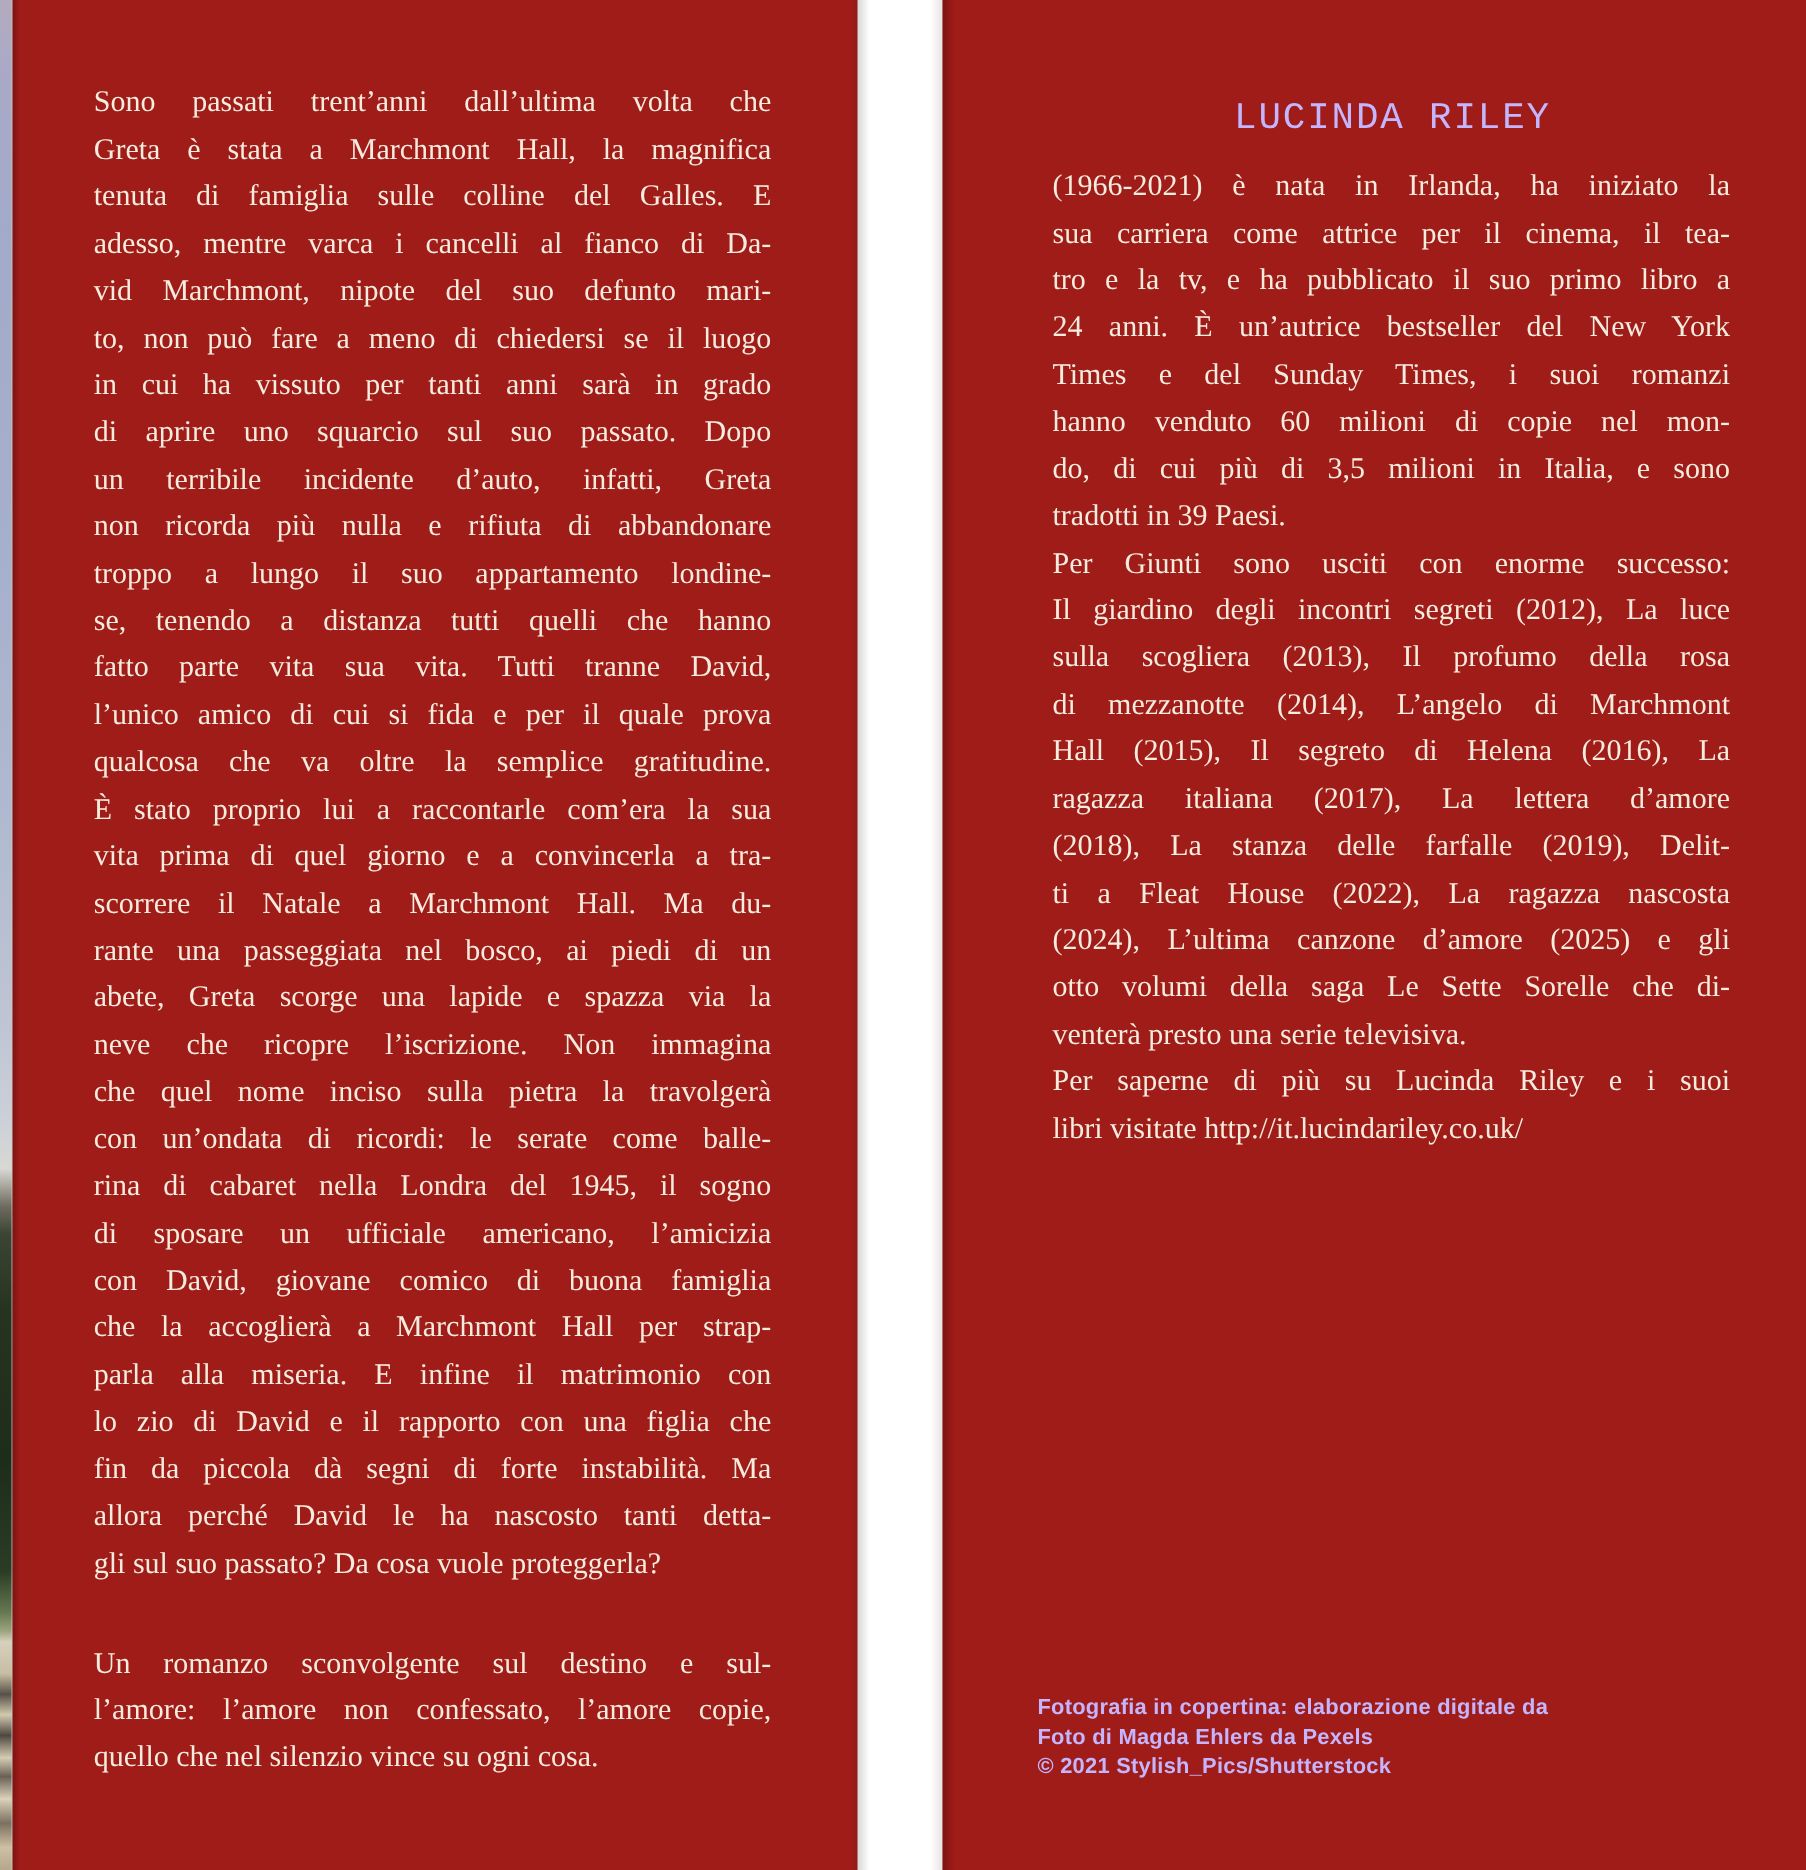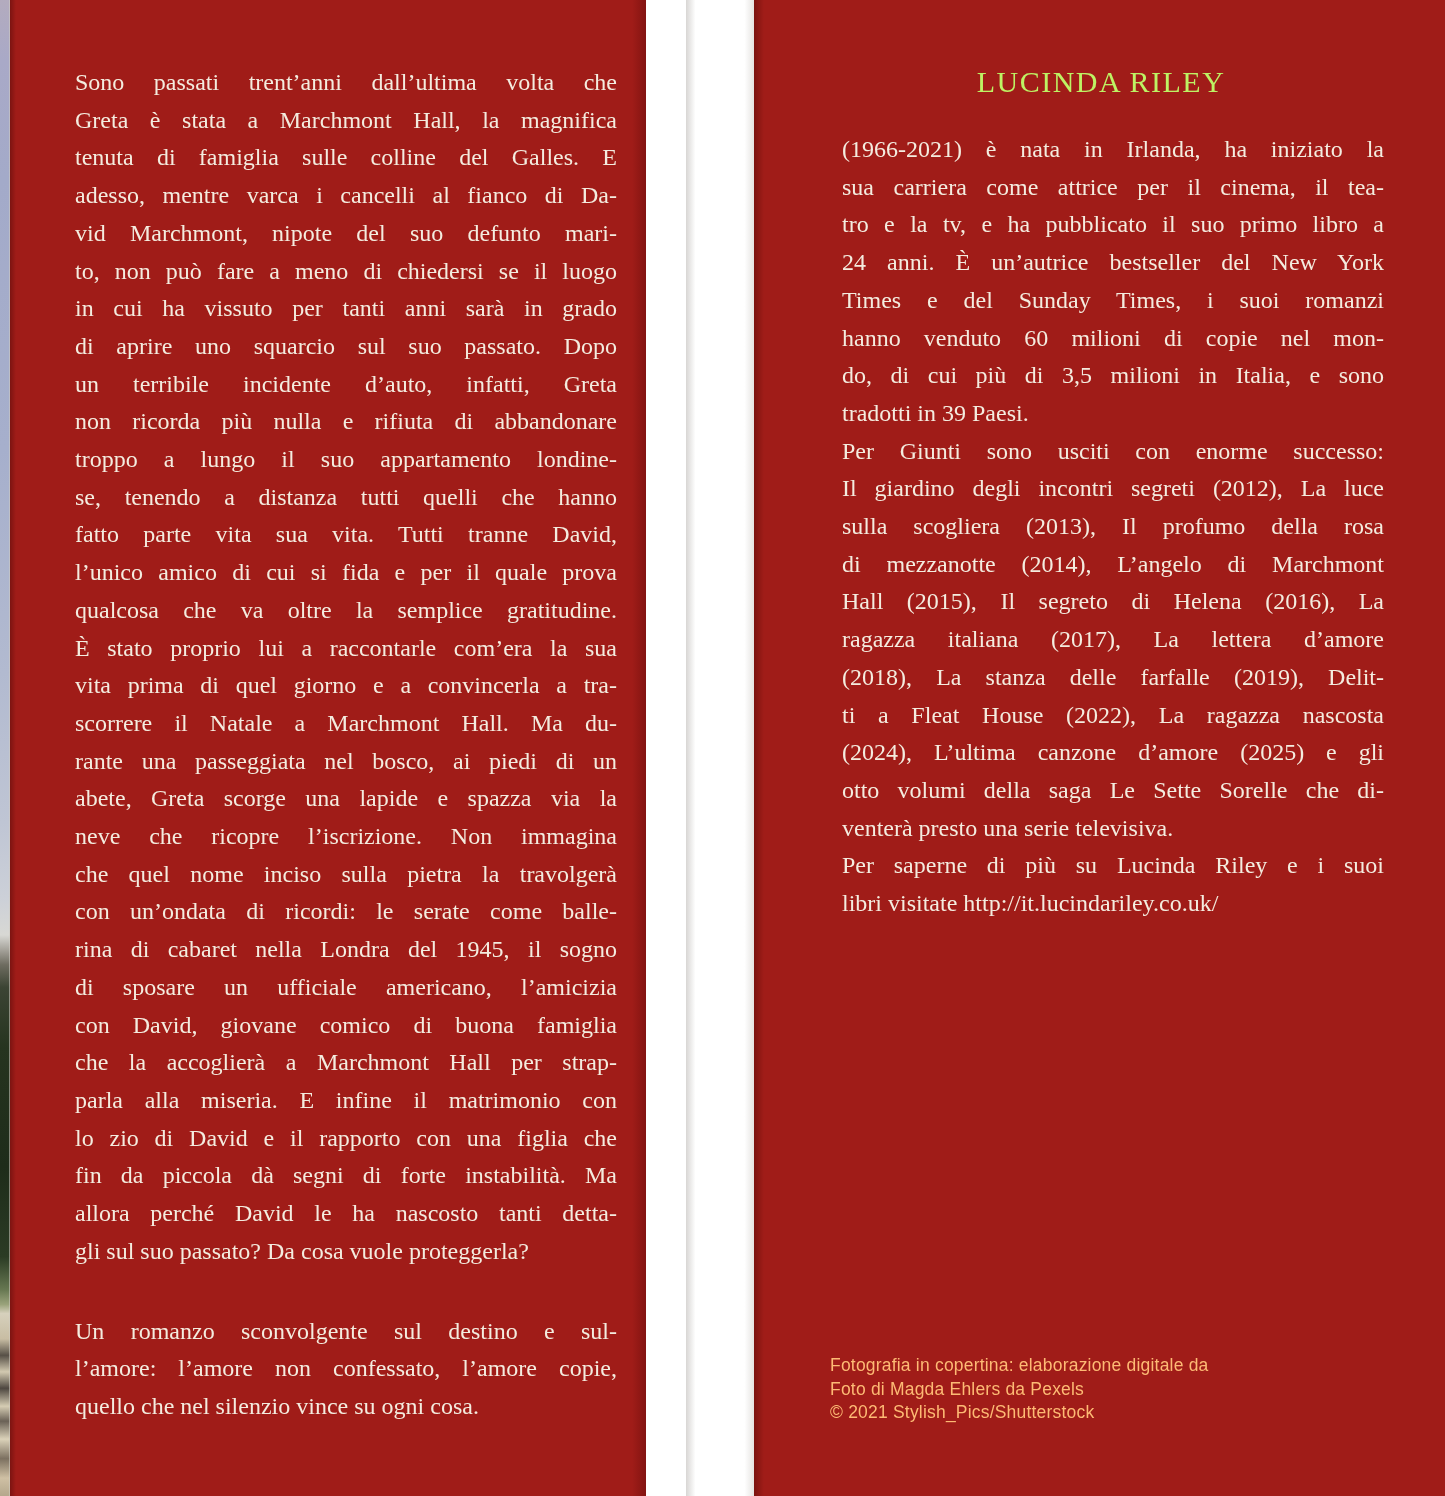--- a/index.html
+++ b/index.html
@@ -38,21 +38,21 @@
       #6a6156 95%,
       #dbd2b9 96.2%,
       #7c7060 97.5%,
       #cfc0a4 98.8%,
       #b5a78c 100%);
   }
   .flap{
     position:absolute;top:0;height:1496px;
     background:#a01c18;color:#f4ecdf;
   }
-  .flap.left{left:10px;width:636px;}
+  .flap.left{left:10px;width:636px;padding-left:48px;}
   .flap.left::after{
     content:"";position:absolute;right:0;top:0;bottom:0;width:14px;
     background:linear-gradient(to left, rgba(55,0,0,.28), rgba(55,0,0,0));
     pointer-events:none;
   }
   .flap.left::before{
     content:"";position:absolute;left:0;top:0;bottom:0;width:6px;
     background:linear-gradient(to right, rgba(40,0,0,.30), rgba(40,0,0,0));
     pointer-events:none;
   }
@@ -75,30 +75,30 @@
     font-size:24px;line-height:37.7px;
     text-align:justify;text-align-last:justify;
     white-space:normal;
   }
   .tline.end{text-align-last:left;}
   .tline .it{}
 
   .block-spacer{height:42px;}
 
   .author-title{
-    position:absolute;left:76px;top:62px;width:542px;margin:0;
+    position:absolute;left:76px;top:62px;width:542px;margin:13px;
     font-size:30px;font-weight:normal;letter-spacing:1.5px;
-    text-align:center;line-height:40px;color:#bef264;
+    text-align:center;line-height:40px;color:#c4b5fd;font-family:Liberation Mono, monospace;
   }
 
   .credits{
     position:absolute;left:76px;top:1354px;width:560px;
     font-family:"Liberation Sans", sans-serif;
-    font-size:17.5px;line-height:23.6px;font-weight:normal;
-    color:#fdba74;letter-spacing:.2px;
+    font-size:17.5px;line-height:23.6px;font-weight:bold;
+    color:#c4b5fd;letter-spacing:.2px;
   }
   .credits div{text-align:left;}
 </style>
 </head>
 <body>
 
 <div class="cover-strip"></div>
 
 <div class="flap left">
   <div class="textcol left-col">

